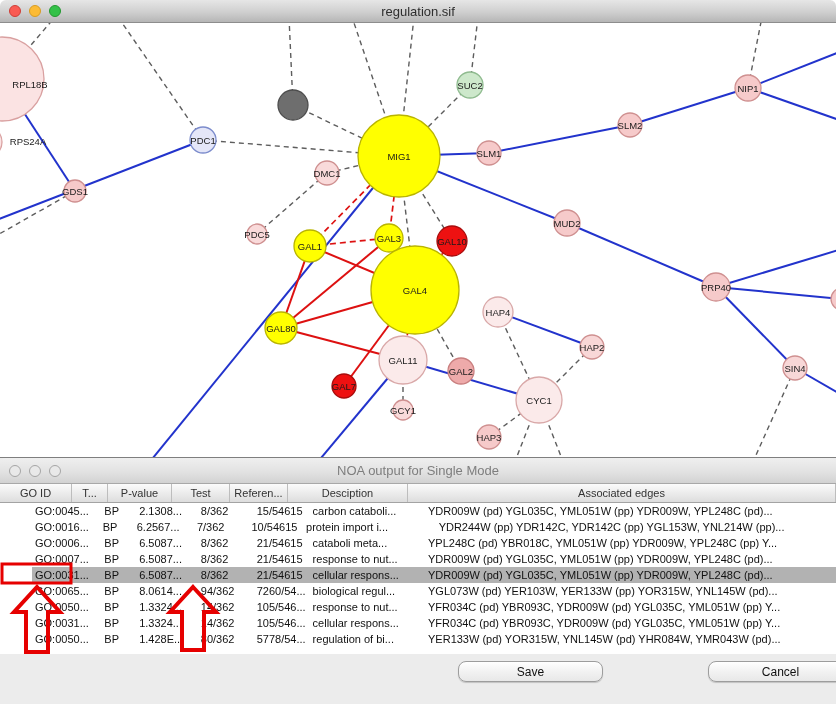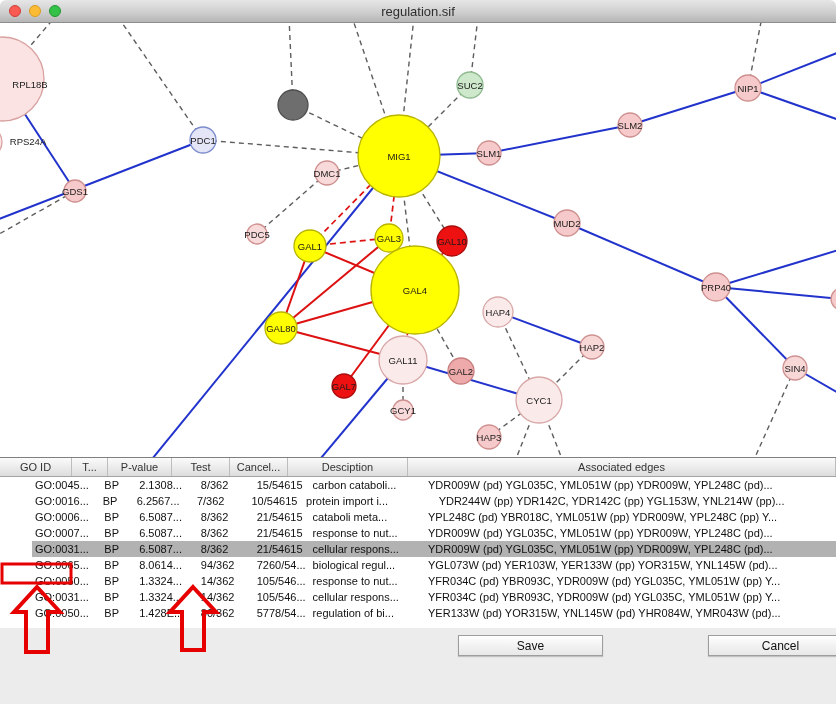--- a/index.html
+++ b/index.html
@@ -24,21 +24,21 @@
 
   
   .noa-window{position:absolute;left:0;top:457px;width:836px;height:247px;background:#ececec;border-top:1px solid #7f7f7f;}
   .thead{display:flex;height:18px;background:linear-gradient(#fbfbfb,#dddddd);border-bottom:1px solid #a3a3a3;font-size:11px;color:#333;}
   .th{box-sizing:border-box;border-right:1px solid #bdbdbd;display:flex;align-items:center;justify-content:center;overflow:hidden;white-space:nowrap;height:100%;}
   .tbody{background:#fff;height:151px;overflow:hidden;padding-left:32px;}
   .tr{display:flex;height:16px;font-size:11px;color:#111;align-items:center;white-space:nowrap;}
   .tr.selected{background:#b2b2b2;}
   .td{box-sizing:border-box;padding:0 3px;overflow:hidden;white-space:nowrap;}
   .footer{position:relative;height:52px;background:#ececec;}
-  .mac-btn{position:absolute;top:7px;width:145px;height:21px;background:linear-gradient(#ffffff,#f2f2f2 50%,#e8e8e8);border:1px solid #9d9d9d;border-radius:0;font-family:"Liberation Sans",sans-serif;font-size:12px;color:#111;box-shadow:0 1px 1px rgba(0,0,0,0.18);}
+  .mac-btn{position:absolute;top:7px;width:145px;height:21px;background:linear-gradient(#ffffff,#f2f2f2 50%,#e8e8e8);border:1px solid #9d9d9d;border-radius:8px;font-family:"Liberation Sans",sans-serif;font-size:12px;color:#111;box-shadow:0 1px 1px rgba(0,0,0,0.18);}
   .mac-btn.save{left:458px;}
   .mac-btn.cancel{left:708px;}
 
   
   .annotations{position:absolute;left:0;top:0;width:836px;height:704px;pointer-events:none;}
 </style>
 </head>
 <body>
 
 <div class="screen">
@@ -159,26 +159,34 @@
         <text x="403" y="390.5">GCY1</text>
         <circle cx="539" cy="377" r="23" fill="#fbeaea" stroke="#d9a8a8" stroke-width="1.3"></circle>
         <text x="539" y="380.5">CYC1</text>
         <circle cx="489" cy="414" r="12" fill="#f6caca" stroke="#cf9090" stroke-width="1.3"></circle>
         <text x="489" y="417.5">HAP3</text>
         <circle cx="842" cy="276" r="11" fill="#f6caca" stroke="#cf9090" stroke-width="1.3"></circle>
       </svg>
   </div>
 
   <div class="noa-window">
+    <div class="titlebar inactive">
+      <div class="traffic">
+        <span class="light hollow"></span>
+        <span class="light hollow"></span>
+        <span class="light hollow"></span>
+      </div>
+      <div class="title">NOA output for Single Mode</div>
+    </div>
     <div class="thead" id="thead">
         <div class="th" style="width: 72px;">GO ID</div>
         <div class="th" style="width: 36px;">T...</div>
         <div class="th" style="width: 64px;">P-value</div>
         <div class="th" style="width: 58px;">Test</div>
-        <div class="th" style="width: 58px;">Cancel...</div>
+        <div class="th" style="width: 58px;">Referen...</div>
         <div class="th" style="width: 120px;">Desciption</div>
         <div class="th" style="width: 428px;">Associated edges</div>
       </div>
     <div class="tbody" id="tbody">
         <div class="tr">
           <div class="td" style="width: 72px;">GO:0045...</div>
           <div class="td" style="width: 36px;">BP</div>
           <div class="td" style="width: 64px;">2.1308...</div>
           <div class="td" style="width: 58px;">8/362</div>
           <div class="td" style="width: 58px;">15/54615</div>

